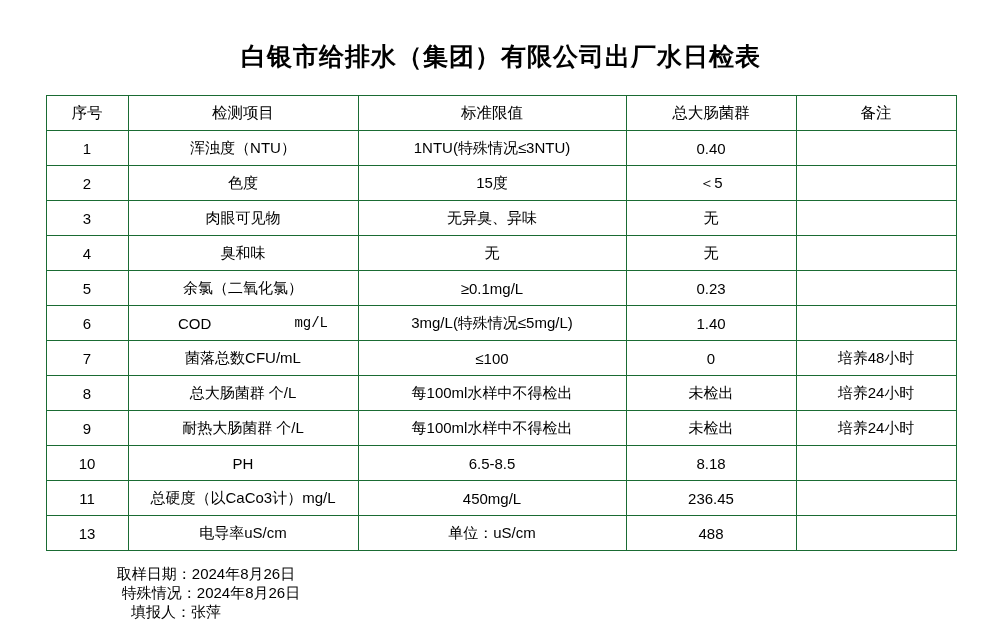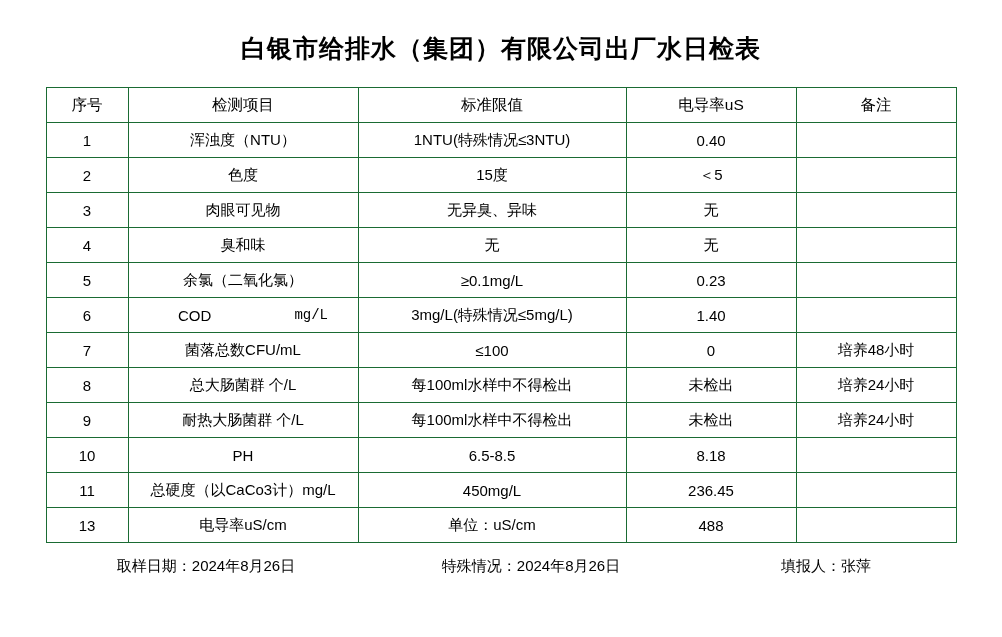--- a/index.html
+++ b/index.html
@@ -18,21 +18,21 @@
     position: relative;
     width: 1002px;
     height: 637px;
     box-sizing: border-box;
   }
   .title {
     text-align: center;
     font-size: 25px;
     font-weight: bold;
     letter-spacing: 1px;
-    margin-top: 32px;
+    margin-top: 40px;
     margin-bottom: 22px;
     font-family: "Liberation Serif", serif;
   }
   table.report {
     border-collapse: collapse;
     width: 910px;
     margin: 14px auto;
     table-layout: fixed;
   }
   table.report td, table.report th {
@@ -71,20 +71,21 @@
     float: right;
     font-family: "Liberation Mono", monospace;
     font-size: 14px;
     text-align: right;
   }
   .footer {
     width: 910px;
     margin: 14px auto 0 auto;
     display: flex;
     font-size: 15px;
+    flex-direction: column;
   }
   .footer .f1 { width: 320px; text-align: center; }
   .footer .f2 { width: 330px; text-align: center; }
   .footer .f3 { width: 260px; text-align: center; }
 </style>
 </head>
 <body>
 
 <div class="page">
 
@@ -96,21 +97,21 @@
         <col class="col-item">
         <col class="col-std">
         <col class="col-result">
         <col class="col-remark">
     </colgroup>
     <thead>
       <tr>
         <th>序号</th>
         <th>检测项目</th>
         <th>标准限值</th>
-        <th>电导率uS</th>
+        <th>总大肠菌群</th>
         <th>备注</th>
       </tr>
     </thead>
     <tbody>
       <tr>
         <td class="mono">1</td>
         <td class="mixed">浑浊度（NTU）</td>
         <td class="mixed">1NTU(特殊情况≤3NTU)</td>
         <td class="mono">0.40</td>
         <td></td>

